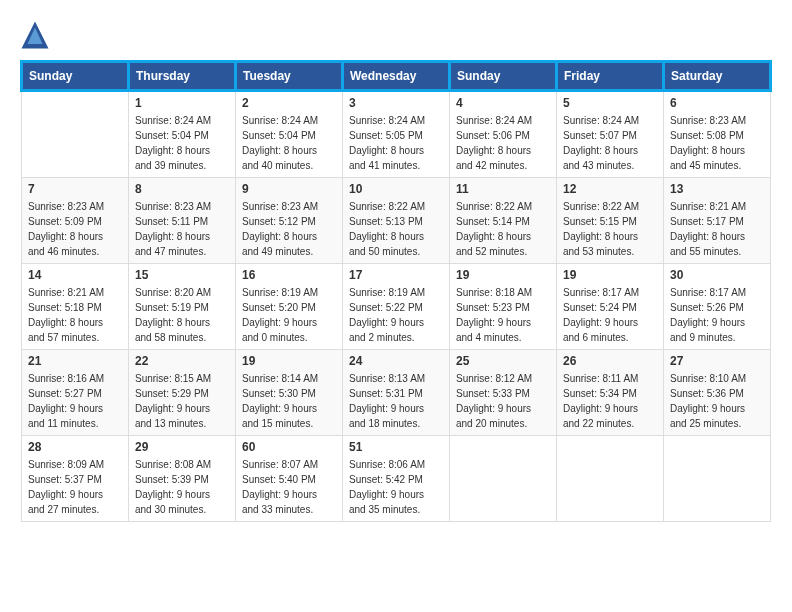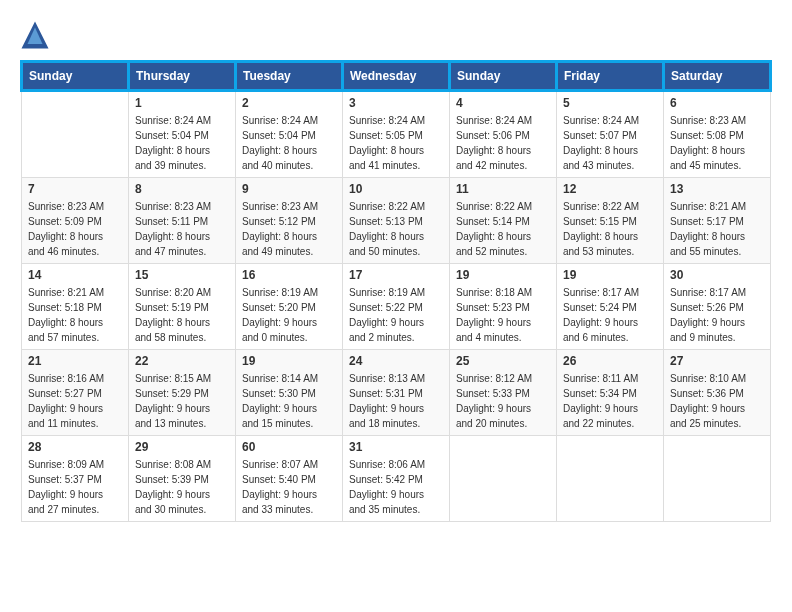--- a/index.html
+++ b/index.html
@@ -243,21 +243,21 @@
         </td>
         <td>
           <span class="day-number">29</span>
           <div class="day-info">Sunrise: 8:08 AM<br>Sunset: 5:39 PM<br>Daylight: 9 hours and 30 minutes.</div>
         </td>
         <td>
           <span class="day-number">60</span>
           <div class="day-info">Sunrise: 8:07 AM<br>Sunset: 5:40 PM<br>Daylight: 9 hours and 33 minutes.</div>
         </td>
         <td>
-          <span class="day-number">31</span>
+          <span class="day-number">51</span>
           <div class="day-info">Sunrise: 8:06 AM<br>Sunset: 5:42 PM<br>Daylight: 9 hours and 35 minutes.</div>
         </td>
         <td></td>
         <td></td>
         <td></td>
       </tr>
     </tbody>
 </table>
 
 </body></html>

